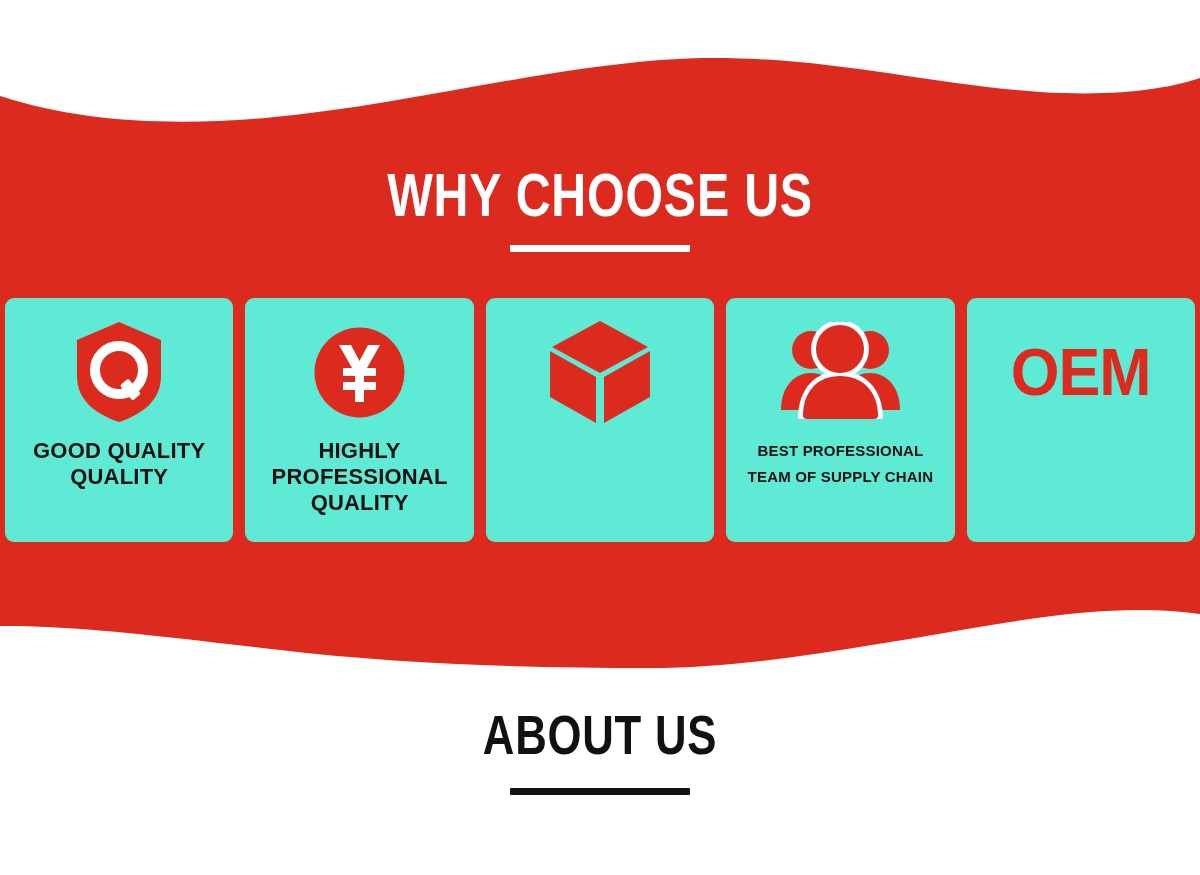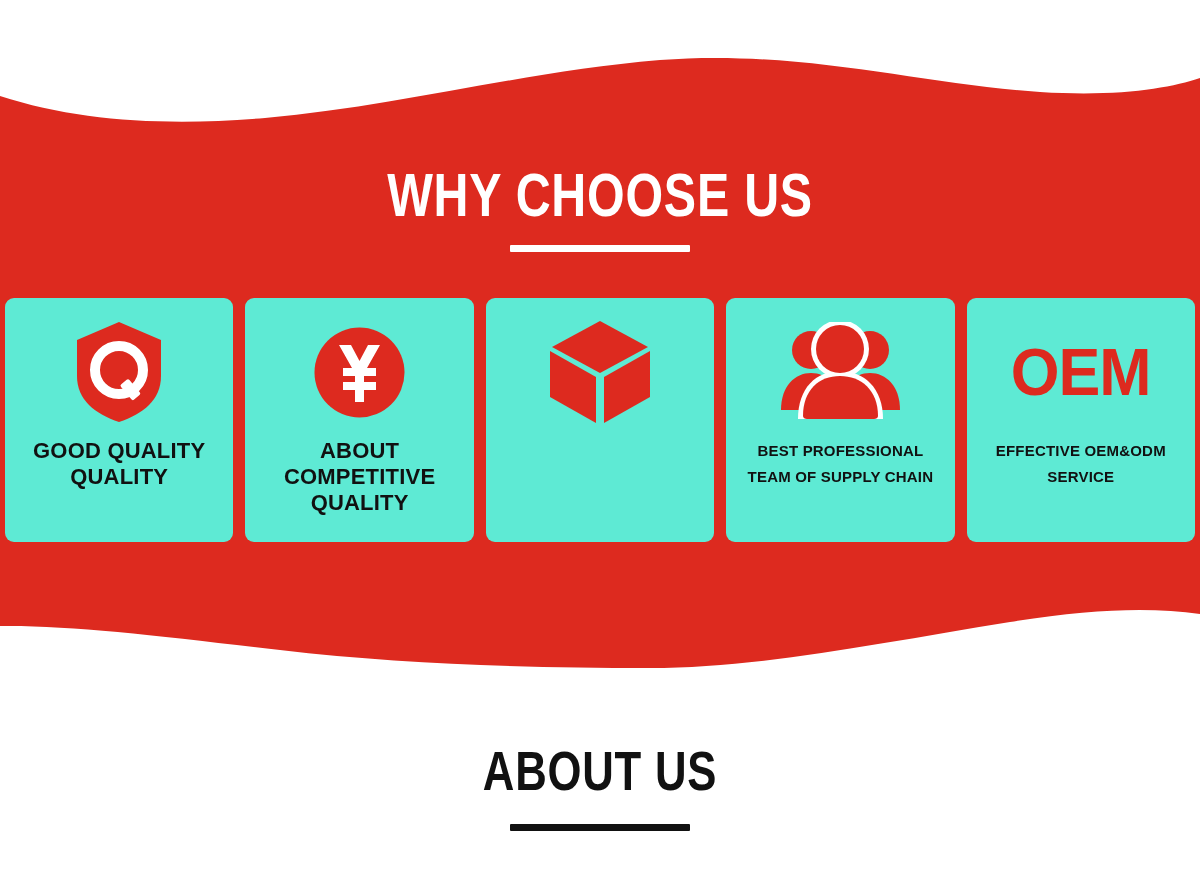--- a/index.html
+++ b/index.html
@@ -124,21 +124,21 @@
     letter-spacing: 0.2px;
   }
   .card-label.small {
     font-size: 15px;
   }
 
   
   .about-section {
     position: absolute;
     left: 0;
-    top: 742px;
+    top: 706px;
     width: 1028px;
     z-index: 3;
   }
   .about-title {
     width: 1200px;
     text-align: center;
     color: #111111;
     font-family: "Liberation Sans Narrow", "Liberation Sans", sans-serif;
     font-weight: bold;
     font-size: 56px;
@@ -201,21 +201,21 @@
     </div>
 
     <div class="card">
       <div class="card-icon">
         <svg width="95" height="95" viewBox="0 0 95 95" xmlns="http://www.w3.org/2000/svg">
           <circle cx="47.5" cy="47.5" r="45" fill="#DD2A1F"></circle>
           <path fill="#FFFFFF" d="M27 20 h12 l8.5 16 l8.5 -16 h12 l-13 23 h9 v8 h-12 v6 h12 v8 h-12 v12 h-9 v-12 h-12 v-8 h12 v-6 h-12 v-8 h9 z"></path>
         </svg>
       </div>
       <div class="card-label">
-        <span>ABOUT COMPETITIVE</span><br>
+        <span>HIGHLY PROFESSIONAL</span><br>
         <span>QUALITY</span>
       </div>
     </div>
 
     <div class="card">
       <div class="card-icon">
         <svg width="102" height="106" viewBox="0 0 102 106" xmlns="http://www.w3.org/2000/svg">
           <polygon fill="#DD2A1F" points="51,2 99,28 51,54 3,28"></polygon>
           <polygon fill="#DD2A1F" points="1,32 47,58 47,104 1,78"></polygon>
           <polygon fill="#DD2A1F" points="101,32 55,58 55,104 101,78"></polygon>
@@ -243,24 +243,20 @@
       <div class="card-label small">
         <span>BEST PROFESSIONAL</span><br>
         <span>TEAM OF SUPPLY CHAIN</span>
       </div>
     </div>
 
     <div class="card">
       <div class="card-icon">
         <span class="oem-text">OEM</span>
       </div>
-      <div class="card-label small">
-        <span>EFFECTIVE OEM&amp;ODM</span><br>
-        <span>SERVICE</span>
-      </div>
     </div>
 
   </div>
 
   <div class="about-section">
     <div class="about-title">ABOUT US</div>
     <div class="about-underline"></div>
   </div>
 
 </div>

